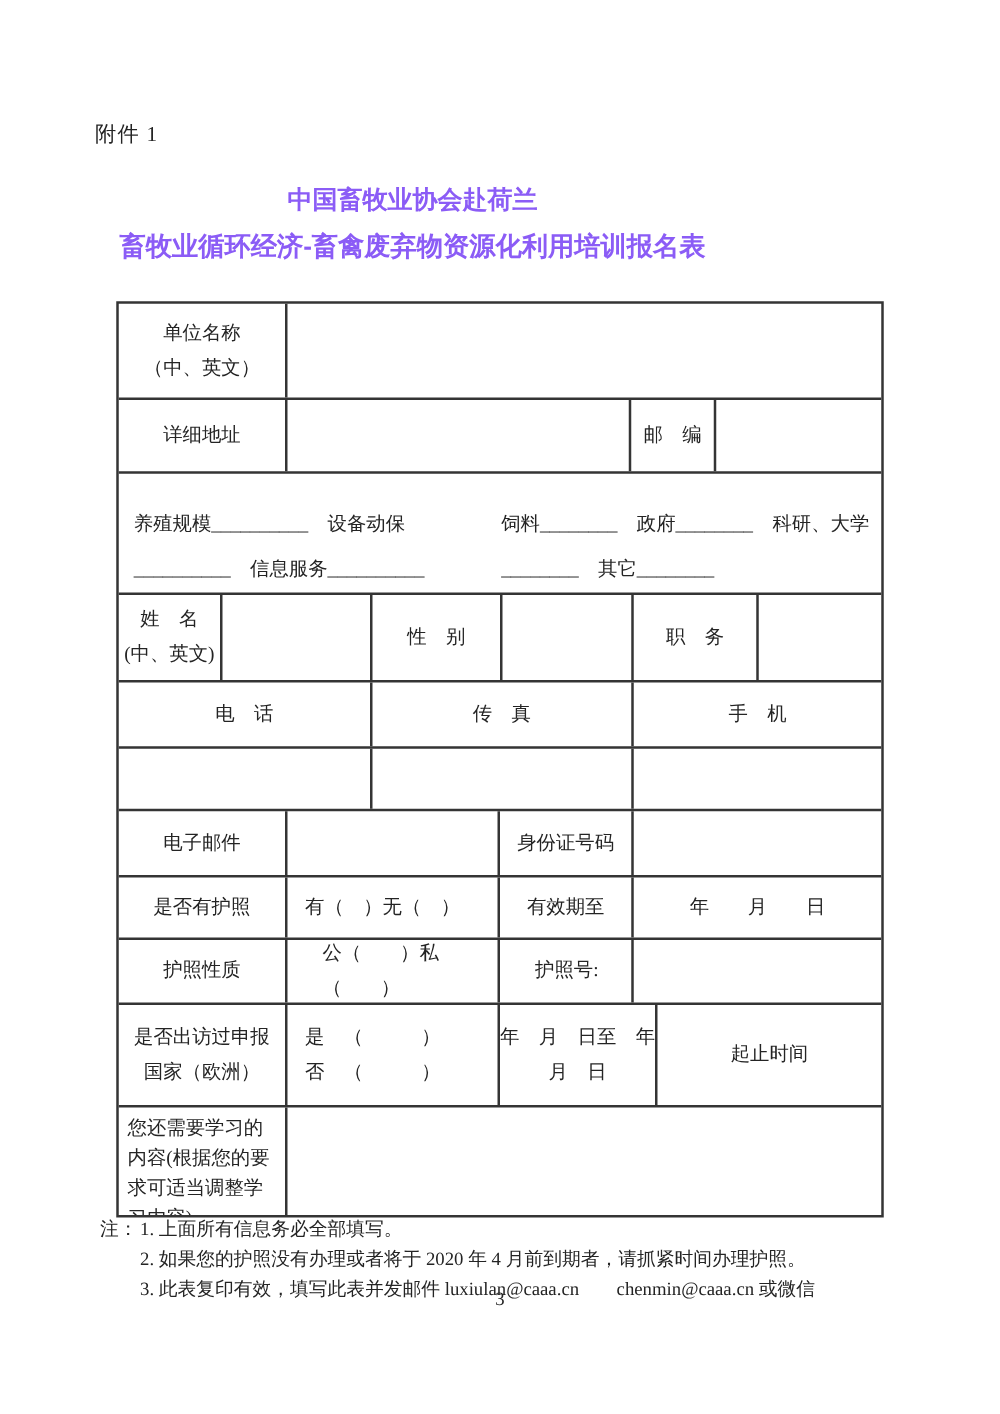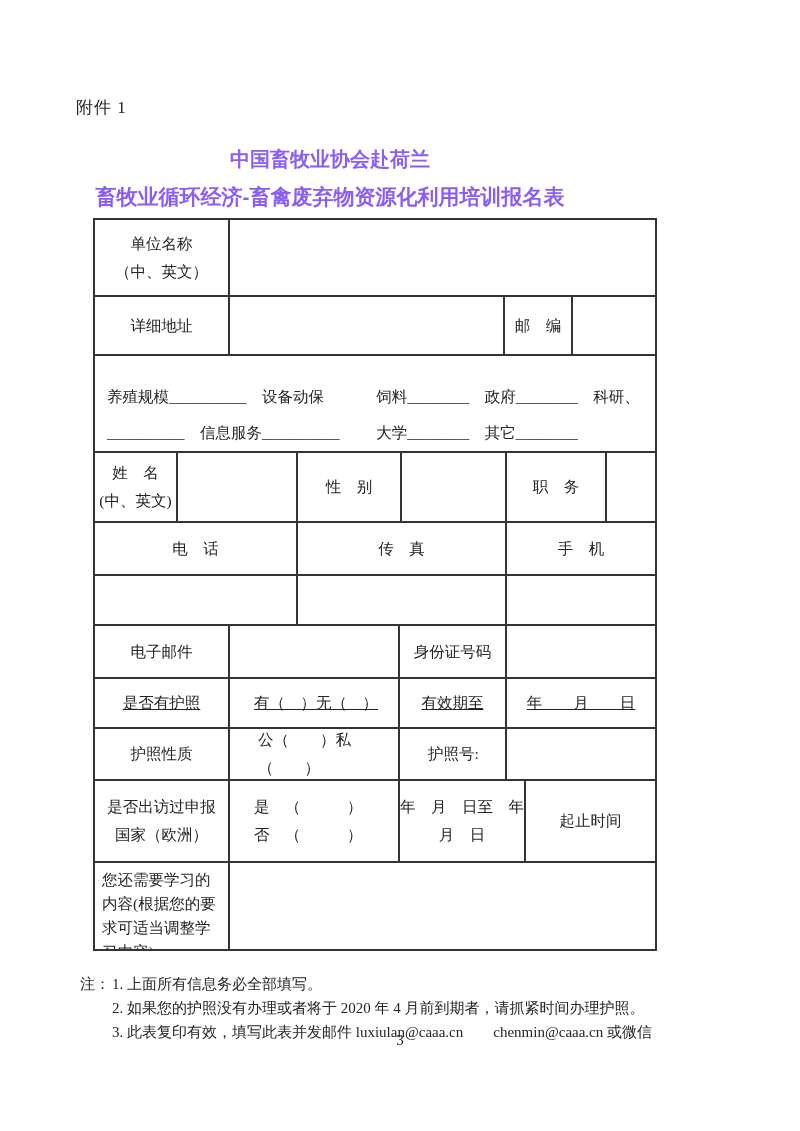--- a/index.html
+++ b/index.html
@@ -13,42 +13,42 @@
   }
   .title{
     position:absolute;left:0;width:660px;text-align:center;
     font-family:"Liberation Sans","DejaVu Sans",sans-serif;
     font-weight:bold;color:#8b5cf6;
   }
   .title1{top:146px;font-size:20px;}
   .title2{top:183px;font-size:21px;}
 
   .form-table{
-    position:absolute;left:93px;top:218px;width:564px;
+    position:absolute;left:93px;top:241px;width:614px;
     border:2px solid #343434;box-sizing:border-box;
   }
   .trow{display:flex;border-bottom:2px solid #343434;box-sizing:border-box;}
   .trow:last-child{border-bottom:none;}
   .tcell{
     box-sizing:border-box;border-right:2px solid #343434;
     display:flex;align-items:center;justify-content:center;
     text-align:center;font-size:15.5px;line-height:1.8;color:#242424;
     overflow:hidden;
   }
   .tcell:last-child{border-right:none;flex:1;}
   .ml{white-space:pre-line;}
   .leftal{justify-content:flex-start;text-align:left;}
   .topal{align-items:flex-start;}
   .pl10{padding-left:28px;}
-  .pl14{padding-left:24px;}
+  .pl14{padding-left:14px;}
   .pad6{padding:5px 6px 5px 7px;line-height:1.55;}
 
   
   .r1{height:77px;} .r2{height:59px;} .r3{height:97px;} .r4{height:70px;}
-  .r5{height:53px;} .r6{height:50px;} .r7{height:53px;} .r8{height:50px;text-decoration:underline;}
+  .r5{height:53px;} .r6{height:50px;} .r7{height:53px;} .r8{height:50px;}
   .r9{height:52px;} .r10{height:82px;} .r11{height:86px;}
 
   
   .w68{flex:0 0 68px;} .w83{flex:0 0 83px;} .w100{flex:0 0 100px;}
   .w104{flex:0 0 104px;} .w105{flex:0 0 105px;} .w107{flex:0 0 107px;}
   .w120{flex:0 0 120px;} .w135{flex:0 0 135px;} .w170{flex:0 0 170px;}
   .w203{flex:0 0 203px;} .w209{flex:0 0 209px;} .w275{flex:0 0 275px;}
 
   .biz{
     flex-direction:row;align-items:flex-end;justify-content:center;

